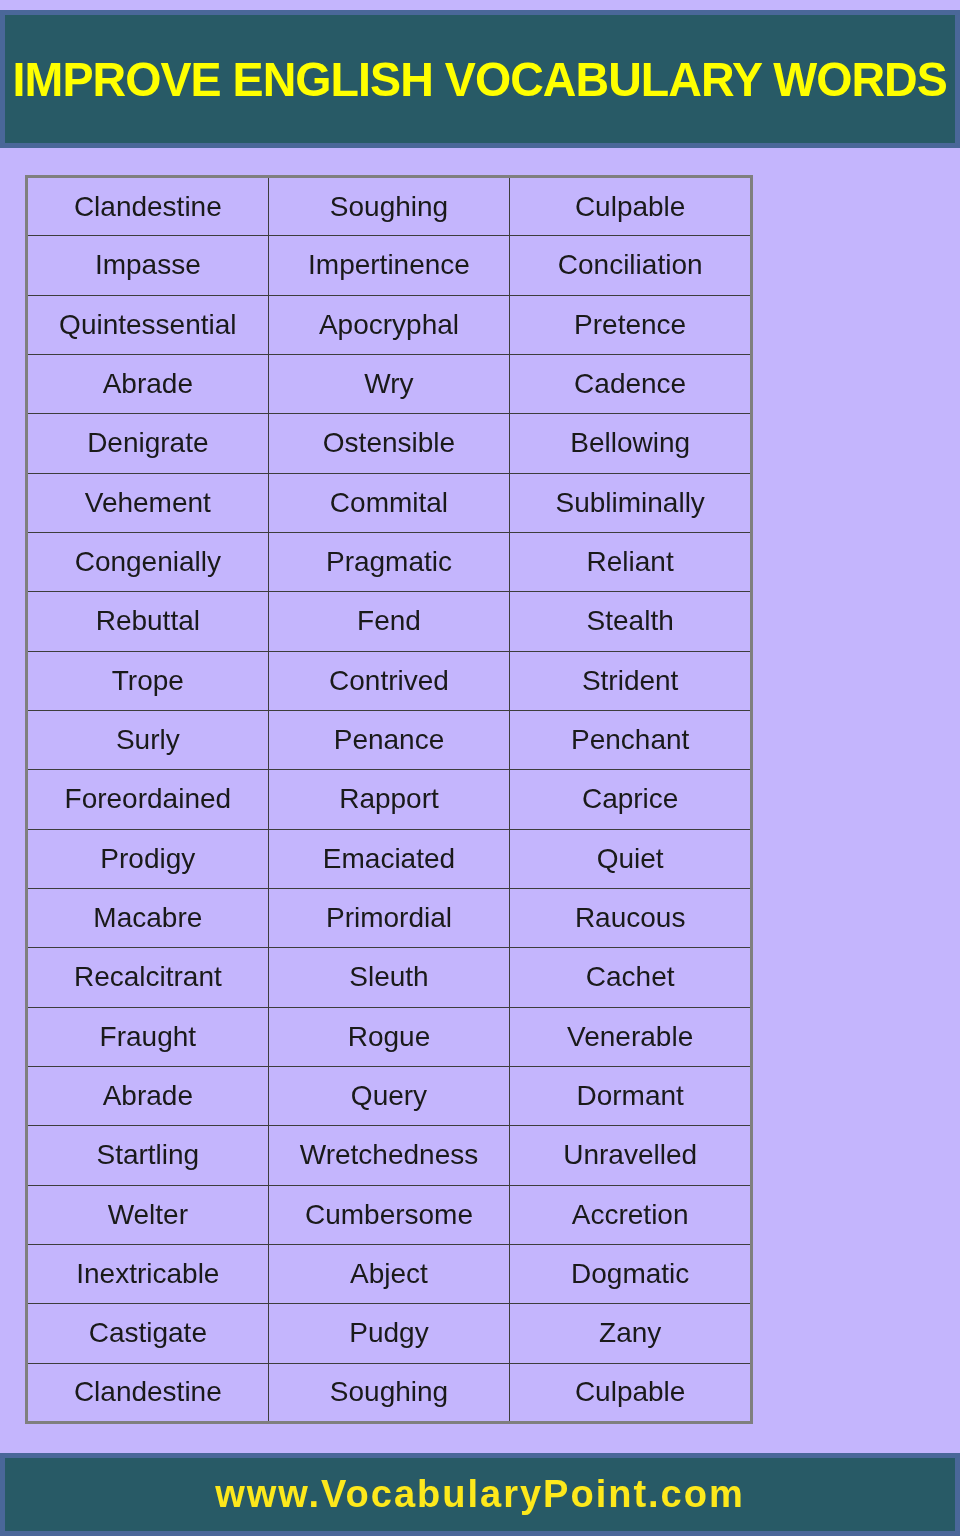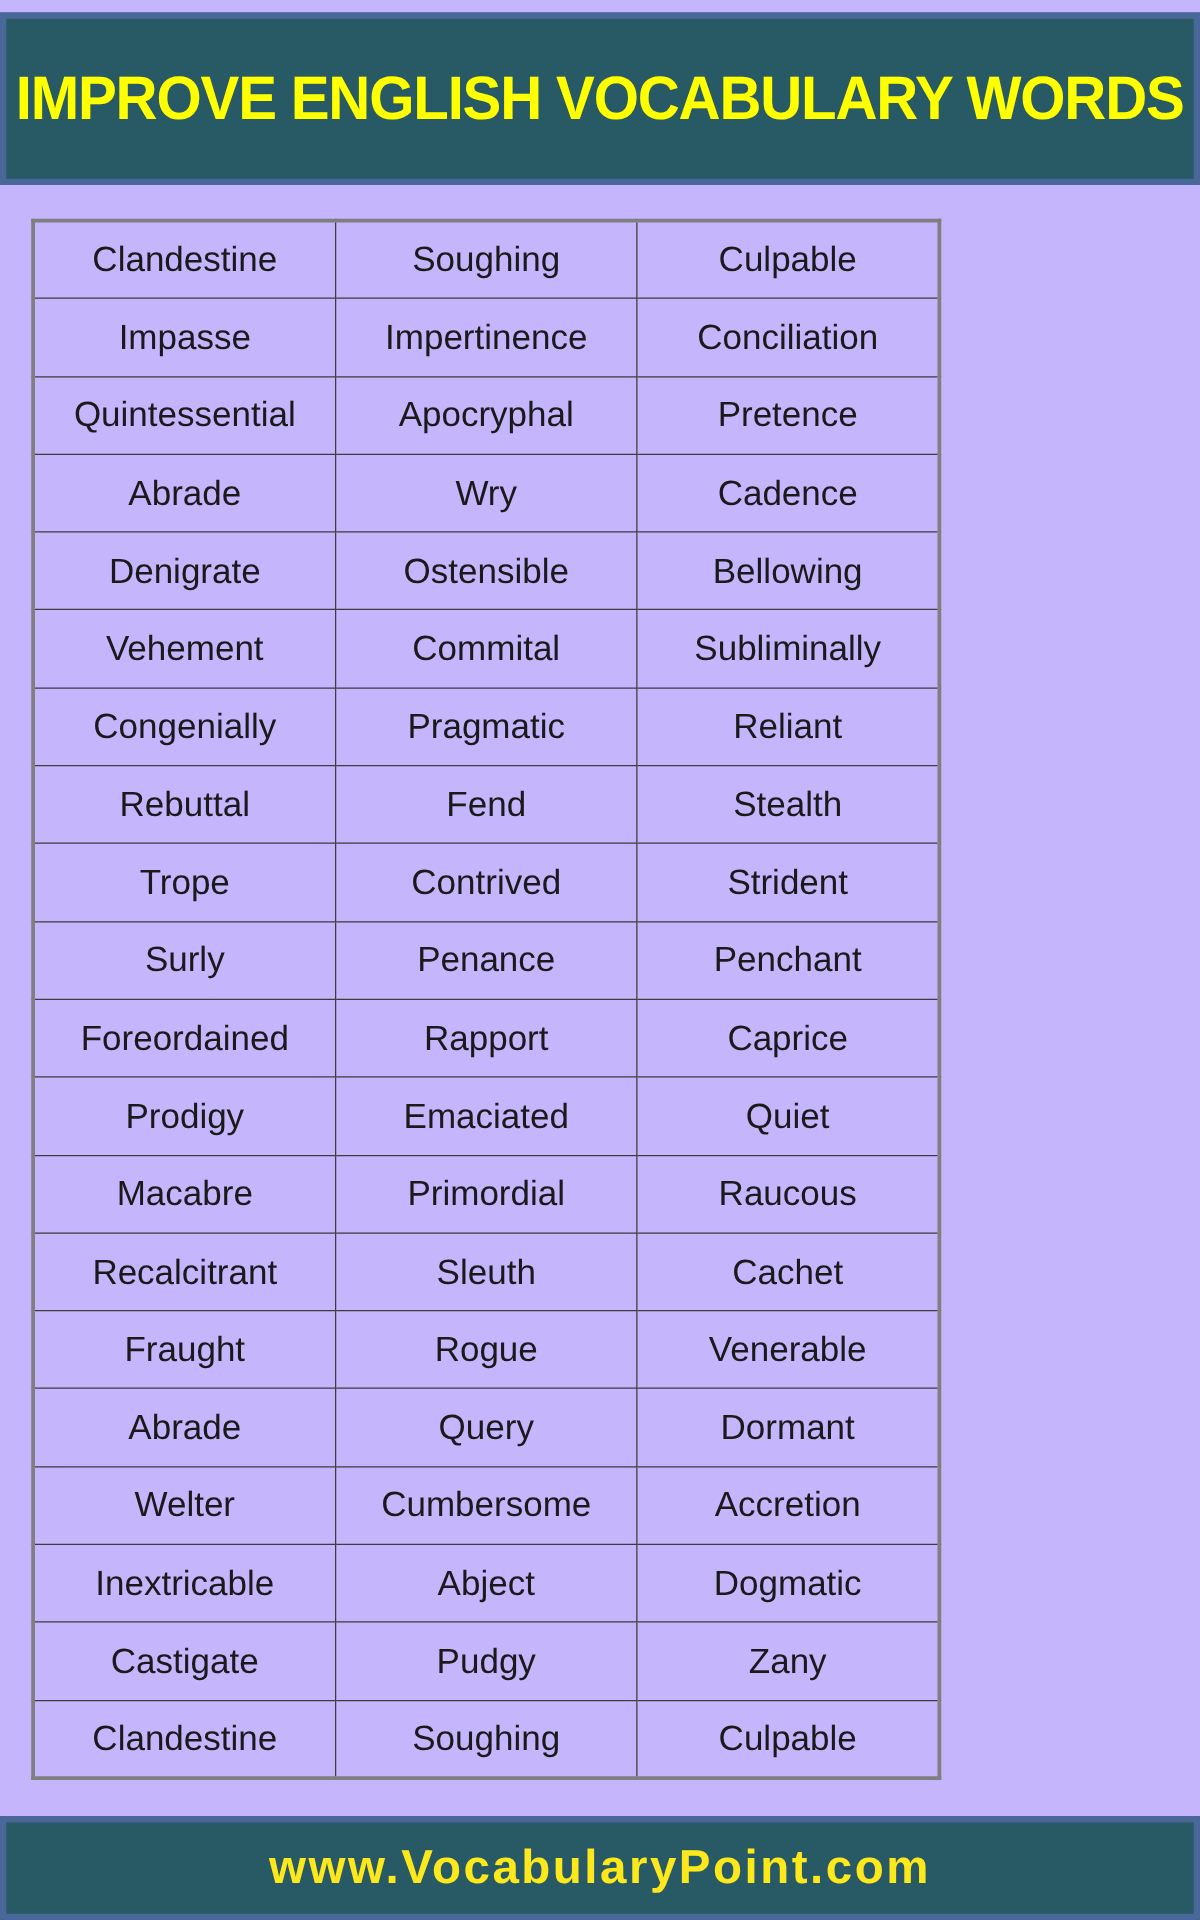--- a/index.html
+++ b/index.html
@@ -171,20 +171,25 @@
             <td>Fraught</td>
             <td>Rogue</td>
             <td>Venerable</td>
           </tr>
           <tr>
             <td>Abrade</td>
             <td>Query</td>
             <td>Dormant</td>
           </tr>
           <tr>
+            <td>Startling</td>
+            <td>Wretchedness</td>
+            <td>Unravelled</td>
+          </tr>
+          <tr>
             <td>Welter</td>
             <td>Cumbersome</td>
             <td>Accretion</td>
           </tr>
           <tr>
             <td>Inextricable</td>
             <td>Abject</td>
             <td>Dogmatic</td>
           </tr>
           <tr>

